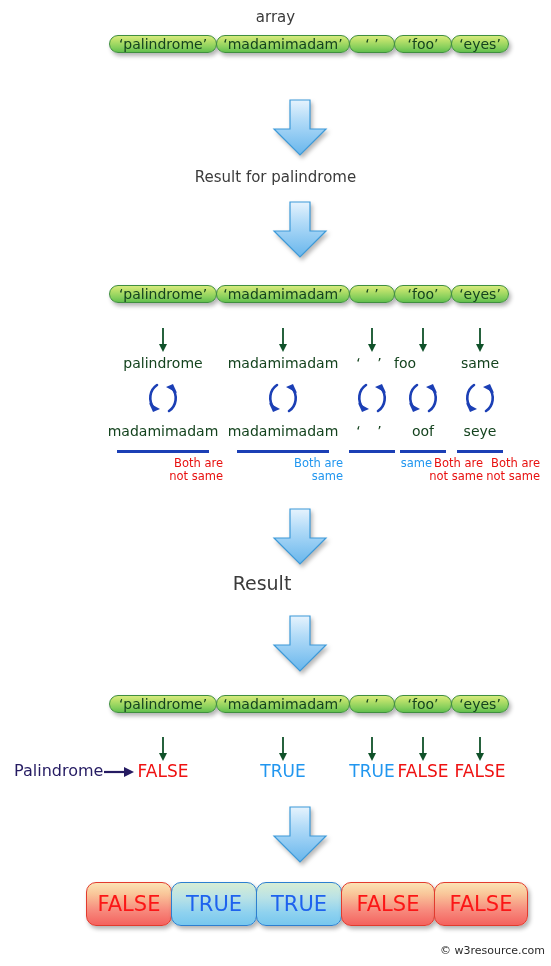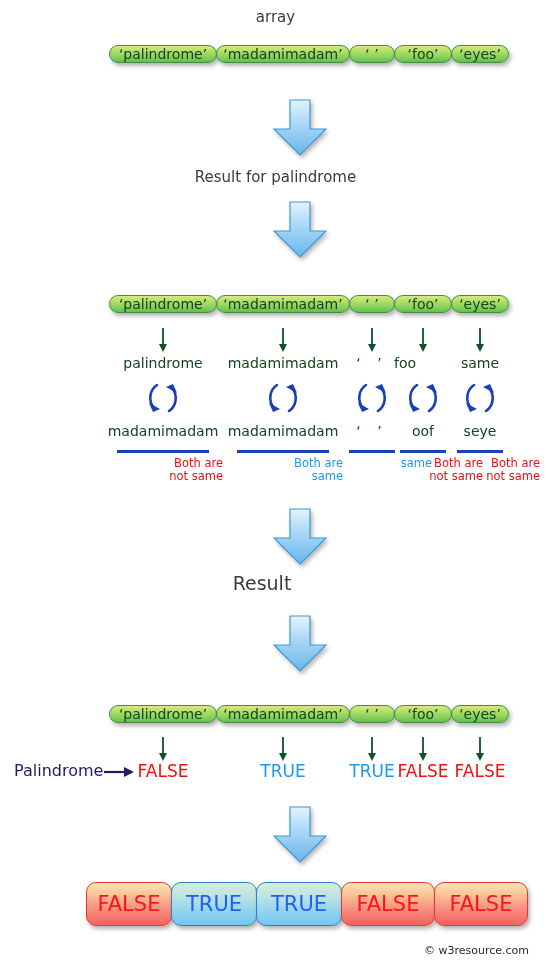--- a/index.html
+++ b/index.html
@@ -33,21 +33,21 @@
     font-size: 19px;
     color: #3b3b3b;
     text-align: center;
     white-space: nowrap;
   }
 
   
   .array-row {
     position: absolute;
     display: flex;
-    align-items: flex-end;
+    align-items: flex-start;
     height: 28px;
   }
   .cell {
     position: relative;
     box-sizing: border-box;
     border: 1.4px solid #3f8f3f;
     border-radius: 9px;
     background: linear-gradient(180deg, #d6ea7e 0%, #b9e06a 28%, #86cf5c 72%, #63bf4d 100%);
     display: flex;
     align-items: center;
@@ -382,15 +382,15 @@
         <span>TRUE</span>
       </div>
       <div class="fcell false-box" style="width: 94px;">
         <span>FALSE</span>
       </div>
       <div class="fcell false-box" style="width: 94px;">
         <span>FALSE</span>
       </div>
     </div>
 
-  <div class="watermark" style="left:424px;top:944px;">© w3resource.com</div>
+  <div class="watermark" style="left:440px;top:944px;">© w3resource.com</div>
 
 </div>
 
 </body></html>

